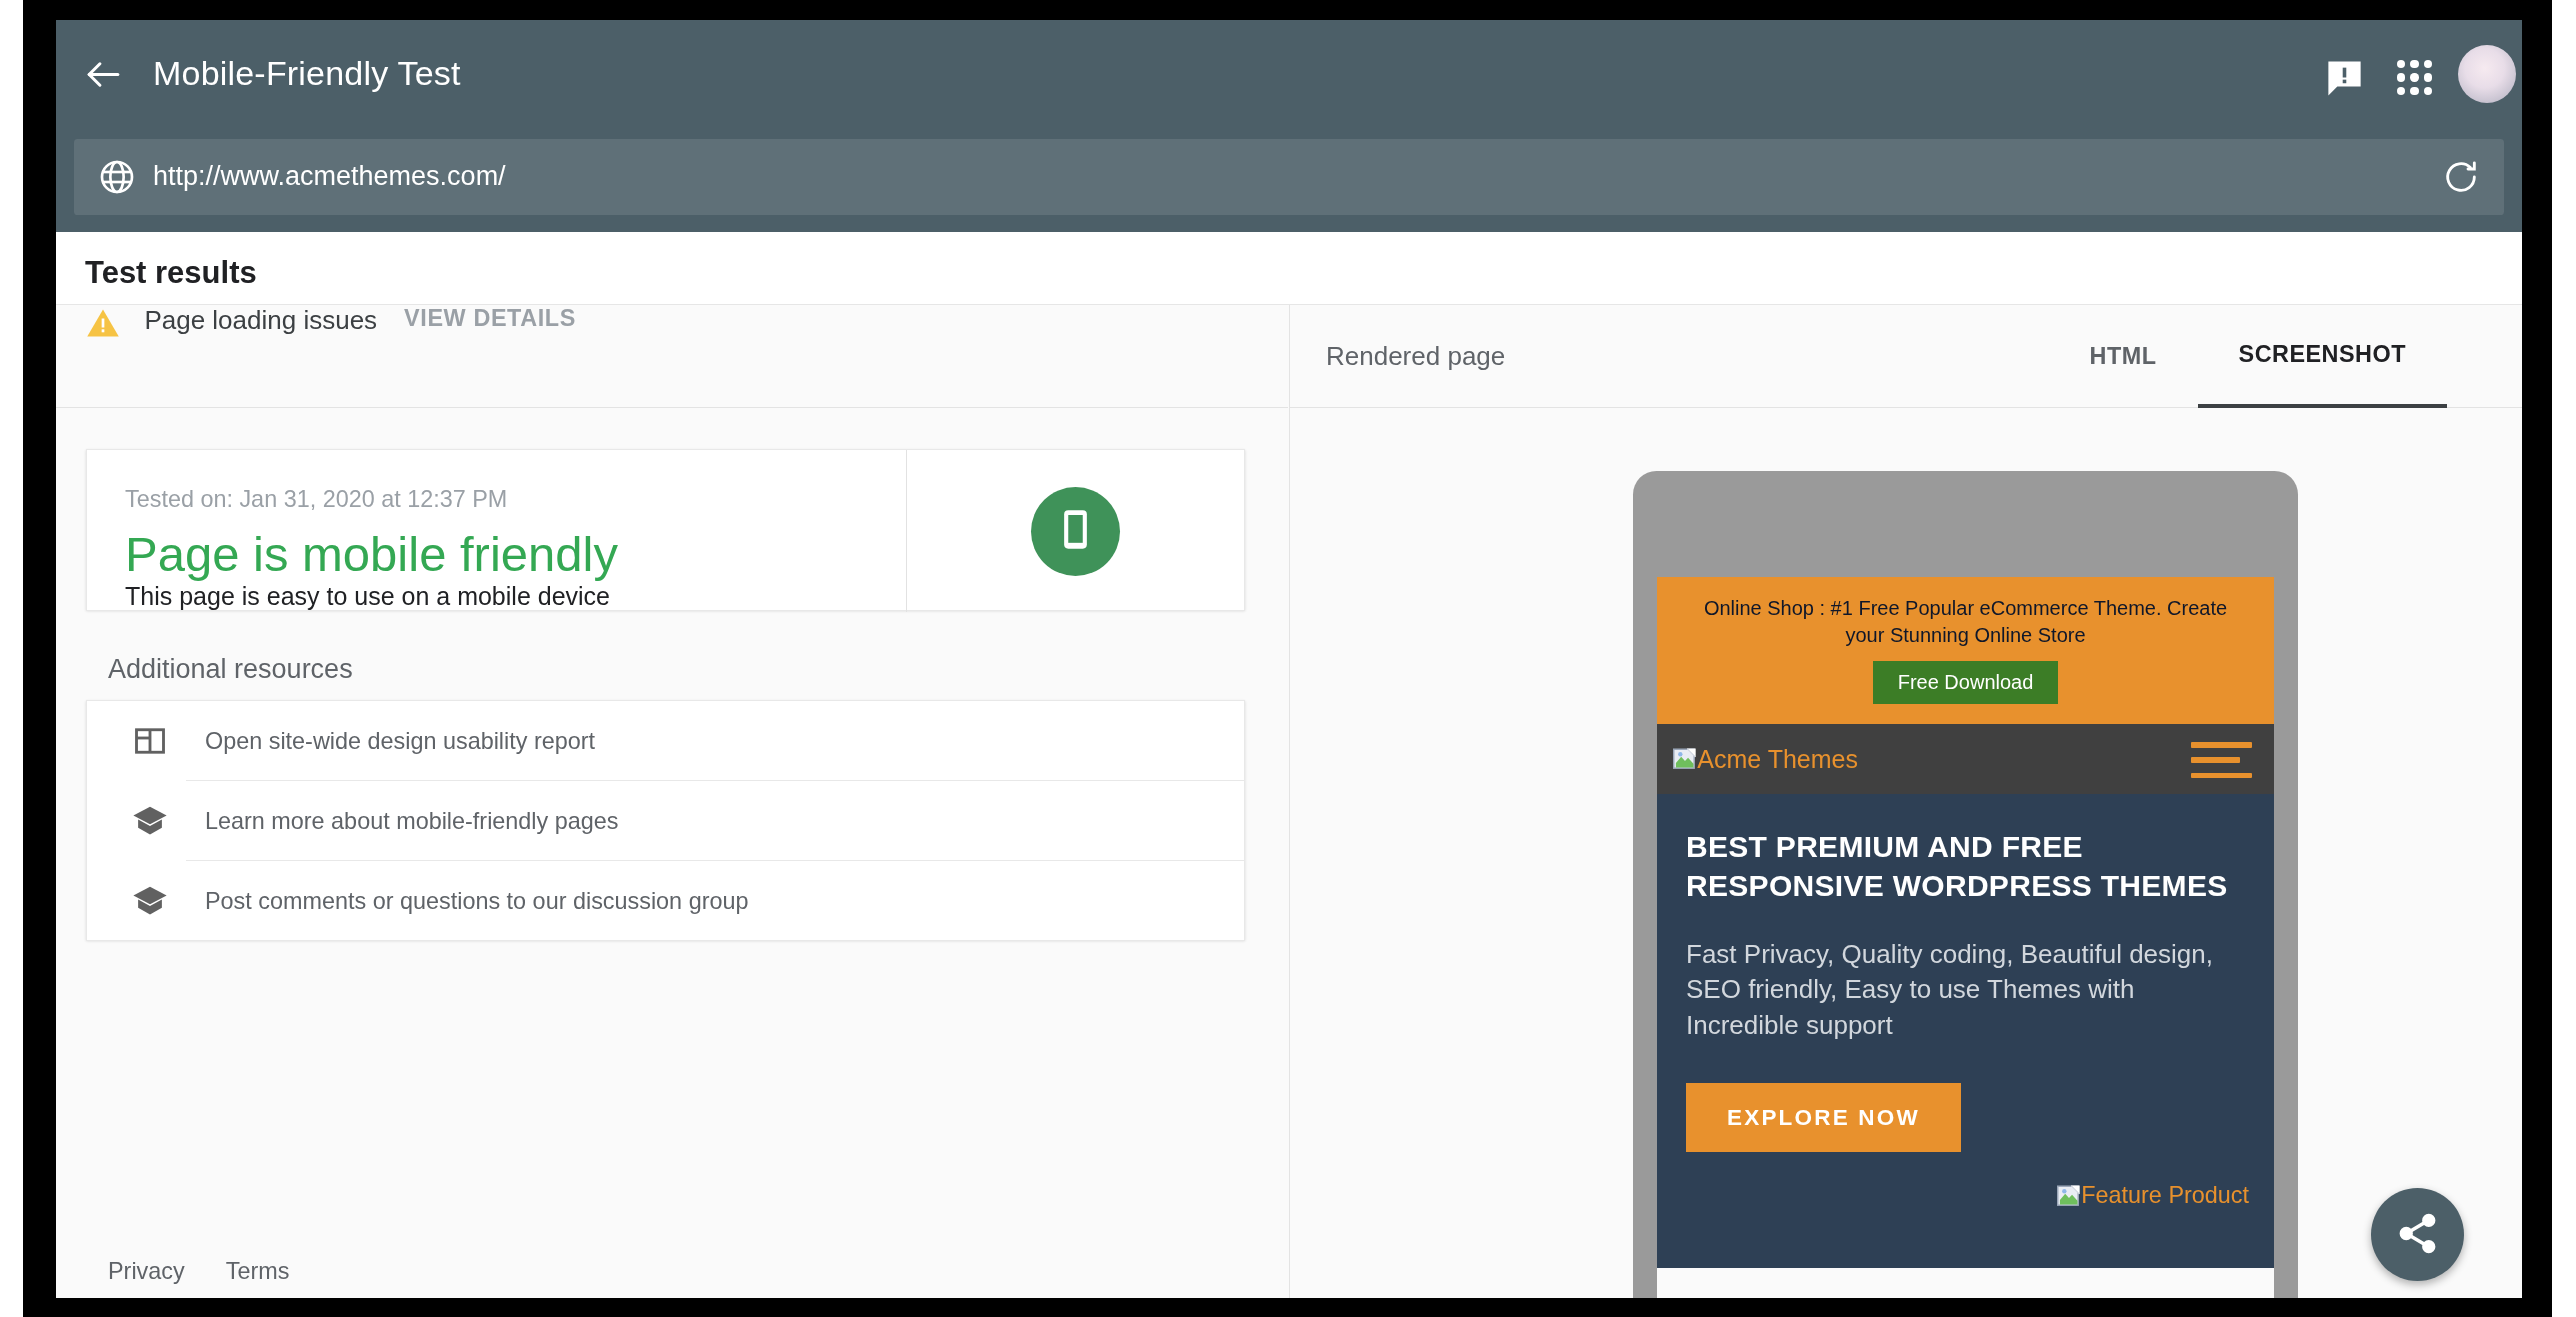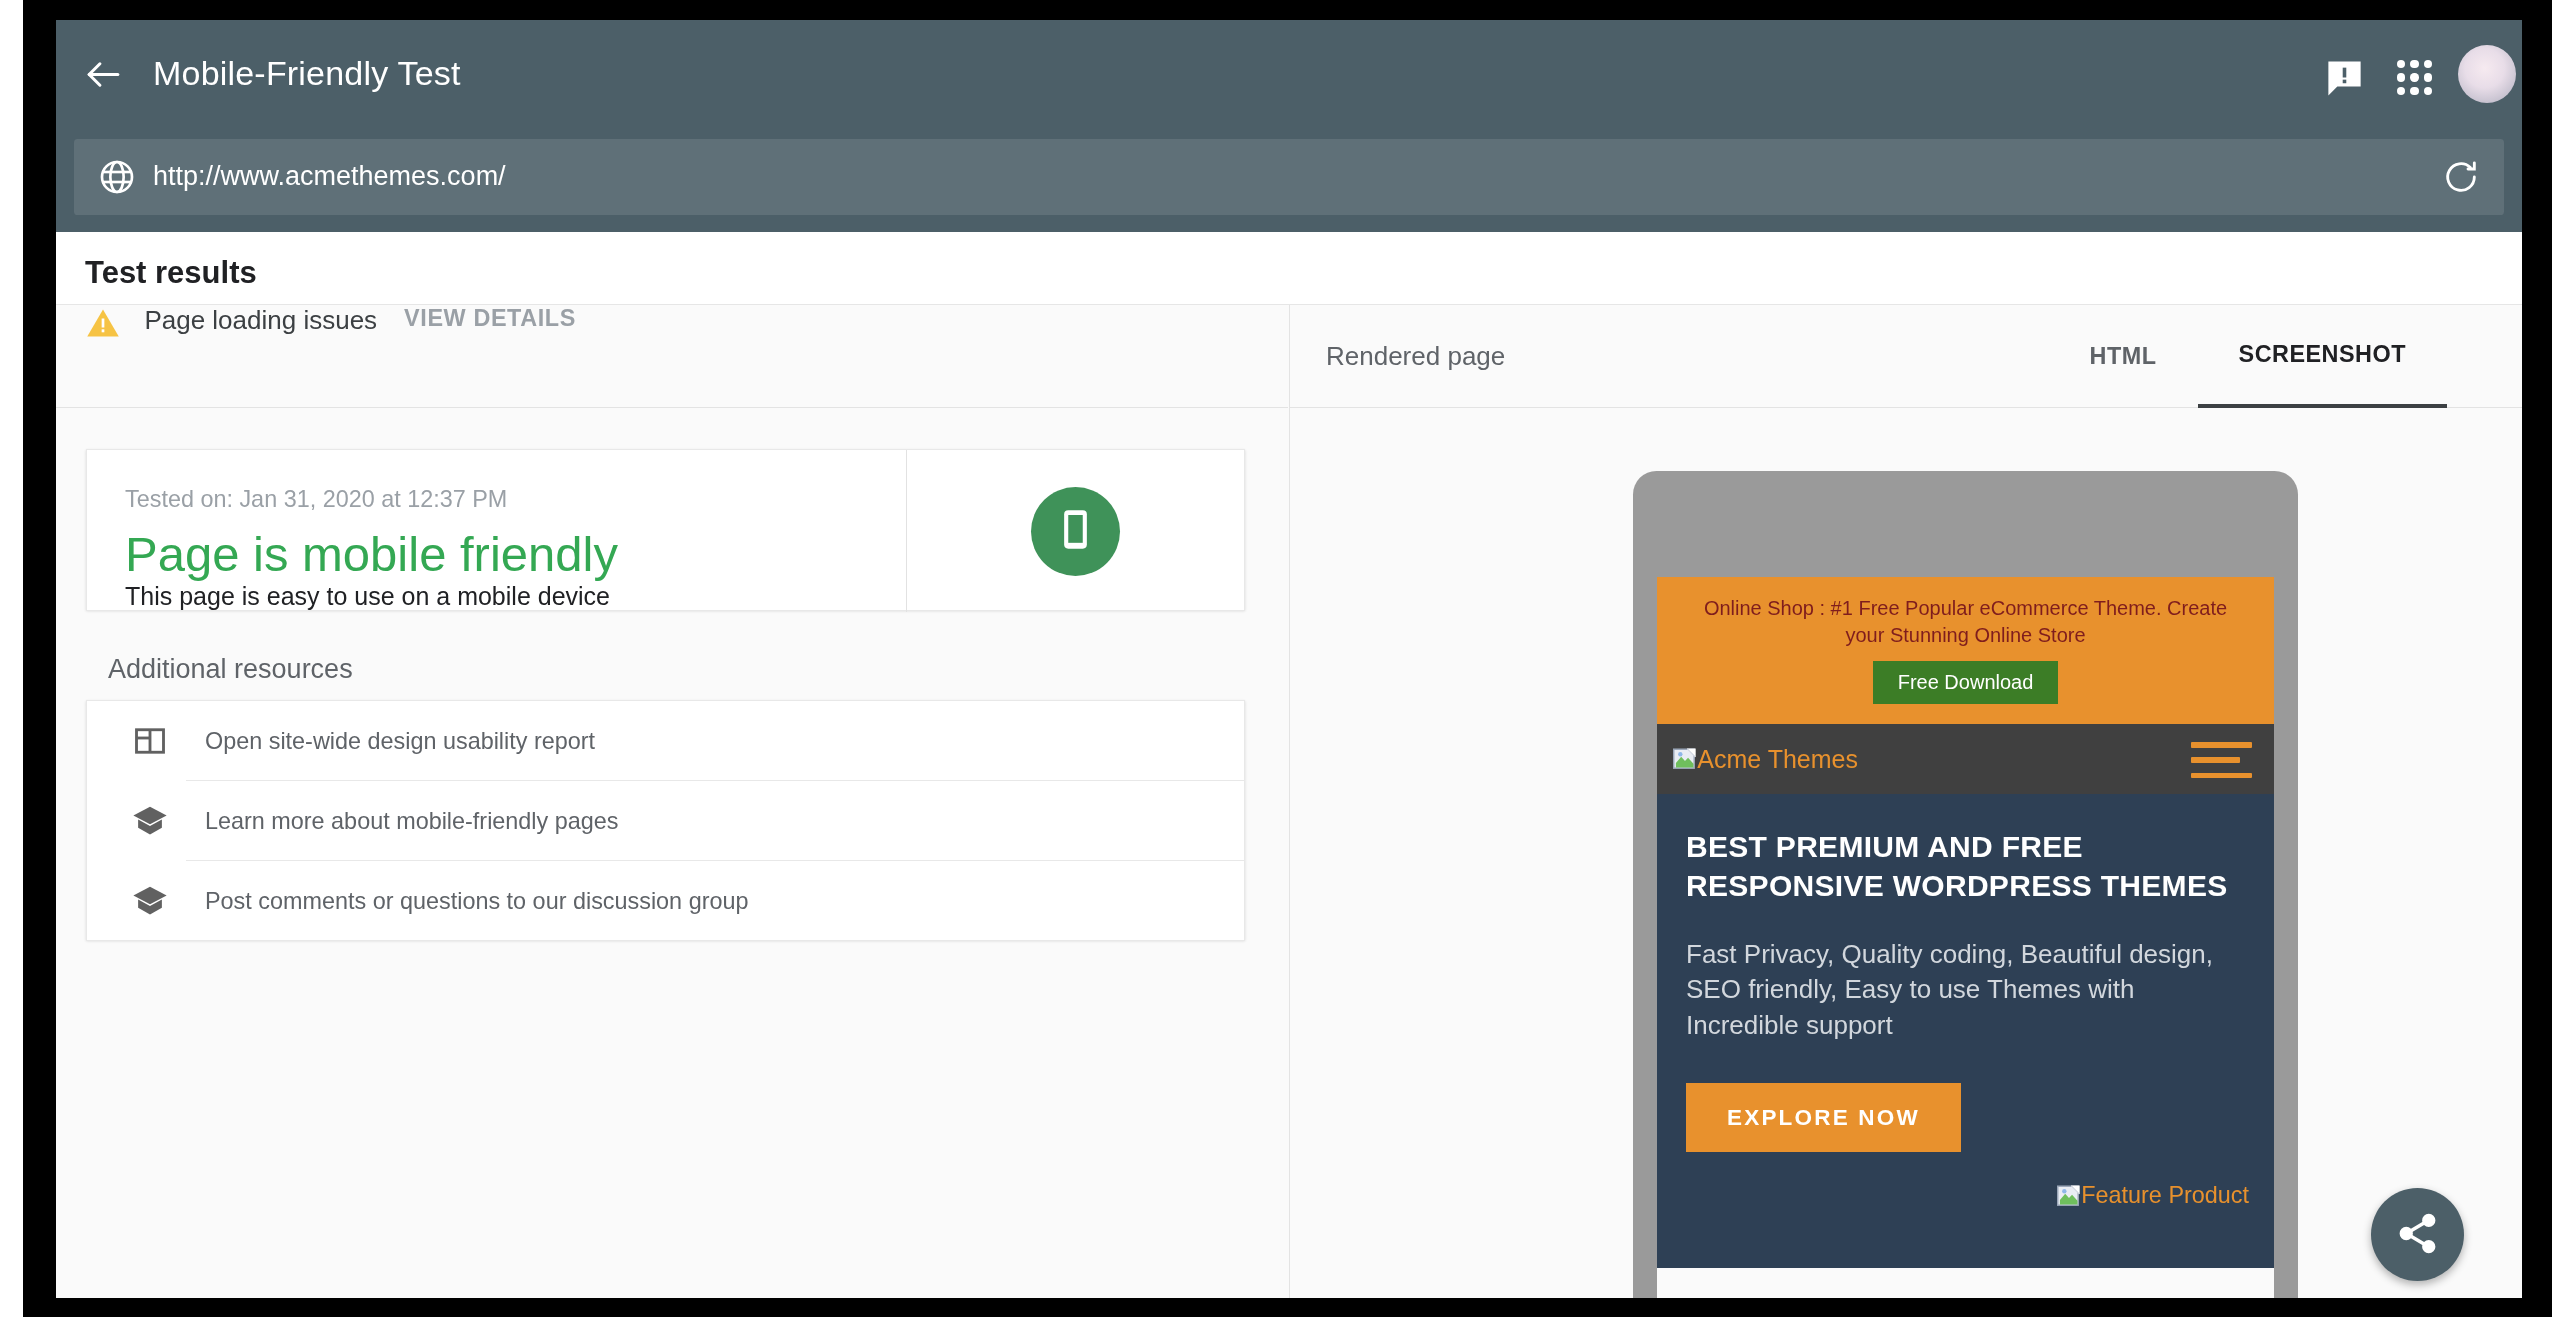--- a/index.html
+++ b/index.html
@@ -225,21 +225,21 @@
   }
   .phone-screen {
     position: absolute; left: 24px; top: 106px;
     width: 617px; height: 722px;
     background: #ffffff;
     overflow: hidden;
   }
   .promo {
     background: #e8912d; padding: 18px 25px 20px 25px; text-align: center;
   }
-  .promo-text { font-size: 20px; color: #7f1d1d; line-height: 1.34; }
+  .promo-text { font-size: 20px; color: #0f172a; line-height: 1.34; }
   .promo-btn {
     display: inline-block; margin-top: 12.6px;
     background: #3c7d26; color: #ffffff;
     font-size: 20px; padding: 10px 25px;
     cursor: pointer;
   }
   .sitenav {
     height: 70px; background: #404040; position: relative;
     display: flex; align-items: center;
   }
@@ -421,20 +421,24 @@
                 <svg width="38" height="38" viewBox="0 0 24 24">
                   <path d="M12 3 L22.5 8.5 L12 14 L1.5 8.5 Z" fill="#616161"></path>
                   <path d="M4.5 11 L4.5 16.2 L12 20.6 L19.5 16.2 L19.5 11 L12 15.2 Z" fill="#616161"></path>
                 </svg>
               </div>
               <div class="res-label">Post comments or questions to our discussion group</div>
             </div>
 
           </div>
 
+          <div class="footer">
+            <a>Privacy</a>
+            <a>Terms</a>
+          </div>
 
         </div>
 
         <div class="col-right">
 
           <div class="right-head">
             <div class="rendered-label">Rendered page</div>
             <div class="tabs">
               <div class="tab">HTML</div>
               <div class="tab active">SCREENSHOT</div>

